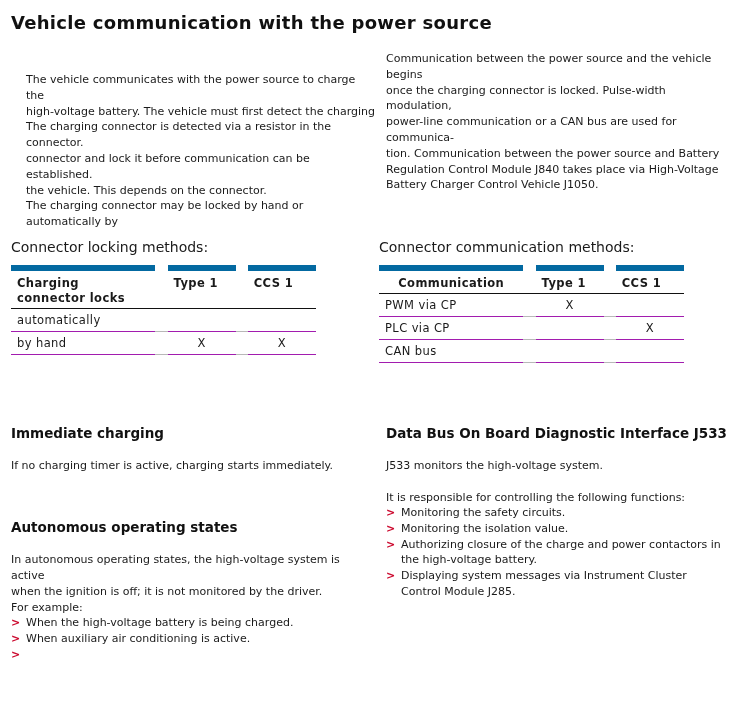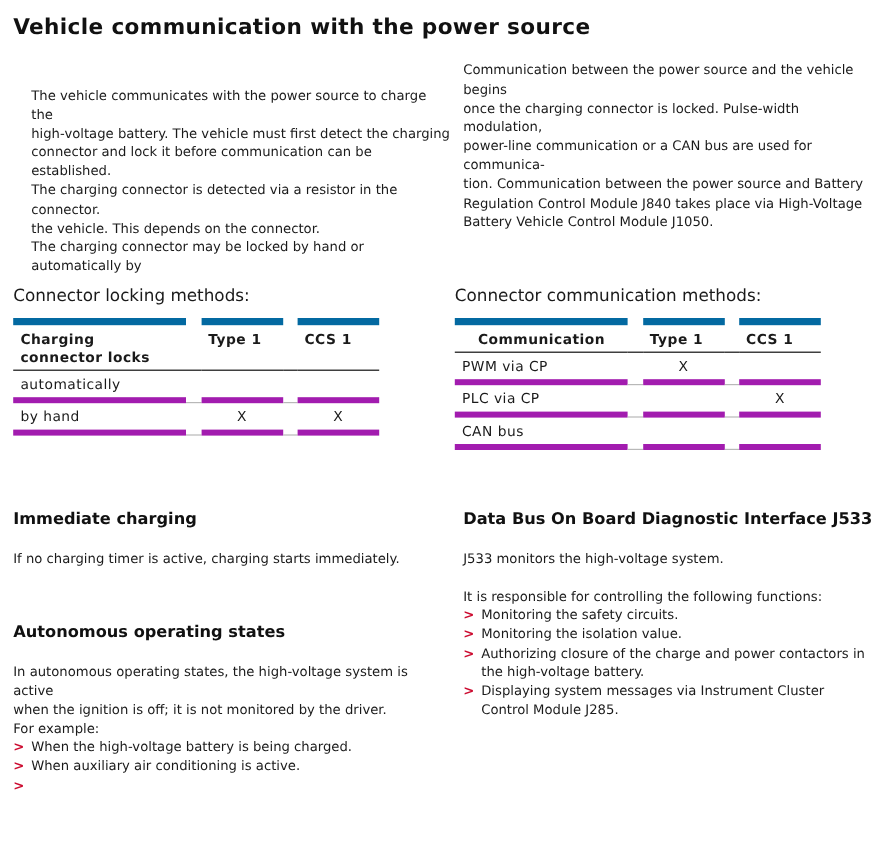--- a/index.html
+++ b/index.html
@@ -22,51 +22,51 @@
   table.tbl { border-collapse: separate; border-spacing: 0; position: absolute; }
   table.tbl th {
     text-align: left; font-size: 11.5px; font-weight: bold; letter-spacing: 0.4px;
     padding: 5px 6px 2px 6px; vertical-align: top; line-height: 15px;
     border-top: 6px solid #0369a1; border-bottom: 1.5px solid #111;
   }
   table.tbl th.gap, table.tbl td.gap { width: 12px; padding: 0; border-top: none; }
   table.tbl th.gap { border-bottom: 1.5px solid #111; }
   table.tbl td {
     font-size: 11.5px; letter-spacing: 0.4px; padding: 4px 6px 3px 6px;
-    border-bottom: 5px solid #a21caf; line-height: 15px; height: 15px;
+    border-bottom: 1px solid #a21caf; line-height: 15px; height: 15px;
   }
   table.tbl td.x { text-align: center; }
 
   ul.bullets { list-style: none; margin: 0; padding: 0; }
   ul.bullets li { position: relative; padding-left: 15px; font-size: 11px; line-height: 15.8px; }
   ul.bullets li .chev {
     position: absolute; left: 0; top: 0; color: #cc0a2f; font-weight: bold; font-size: 11px;
   }
 </style>
 </head>
 <body>
 
 <div class="abs title">Vehicle communication with the power source</div>
 
 <div class="abs para" style="left:26px; top:51px; width:350px;margin-top:21px;">
   <p>The vehicle communicates with the power source to charge the</p>
   <p>high-voltage battery. The vehicle must first detect the charging</p>
+  <p>The charging connector is detected via a resistor in the connector.</p>
   <p>connector and lock it before communication can be established.</p>
-  <p>The charging connector is detected via a resistor in the connector.</p>
   <p>the vehicle. This depends on the connector.</p>
   <p>The charging connector may be locked by hand or automatically by</p>
 </div>
 
 <div class="abs para" style="left:386px; top:51px; width:345px;">
   <p>Communication between the power source and the vehicle begins</p>
   <p>once the charging connector is locked. Pulse-width modulation,</p>
   <p>power-line communication or a CAN bus are used for communica-</p>
   <p>tion. Communication between the power source and Battery</p>
   <p>Regulation Control Module J840 takes place via High-Voltage</p>
-  <p>Battery Vehicle Control Module J1050.</p>
+  <p>Battery Charger Control Vehicle J1050.</p>
 </div>
 
 <div class="abs caption" style="left:11px; top:239px;">Connector locking methods:</div>
 <table class="tbl" style="left:11px; top:265px; width:305px;">
   <thead>
     <tr>
       <th style="width:132px;">
         <span style="display:inline-block; width:110px;">Charging connector locks</span>
       </th>
       <th class="gap"></th>

